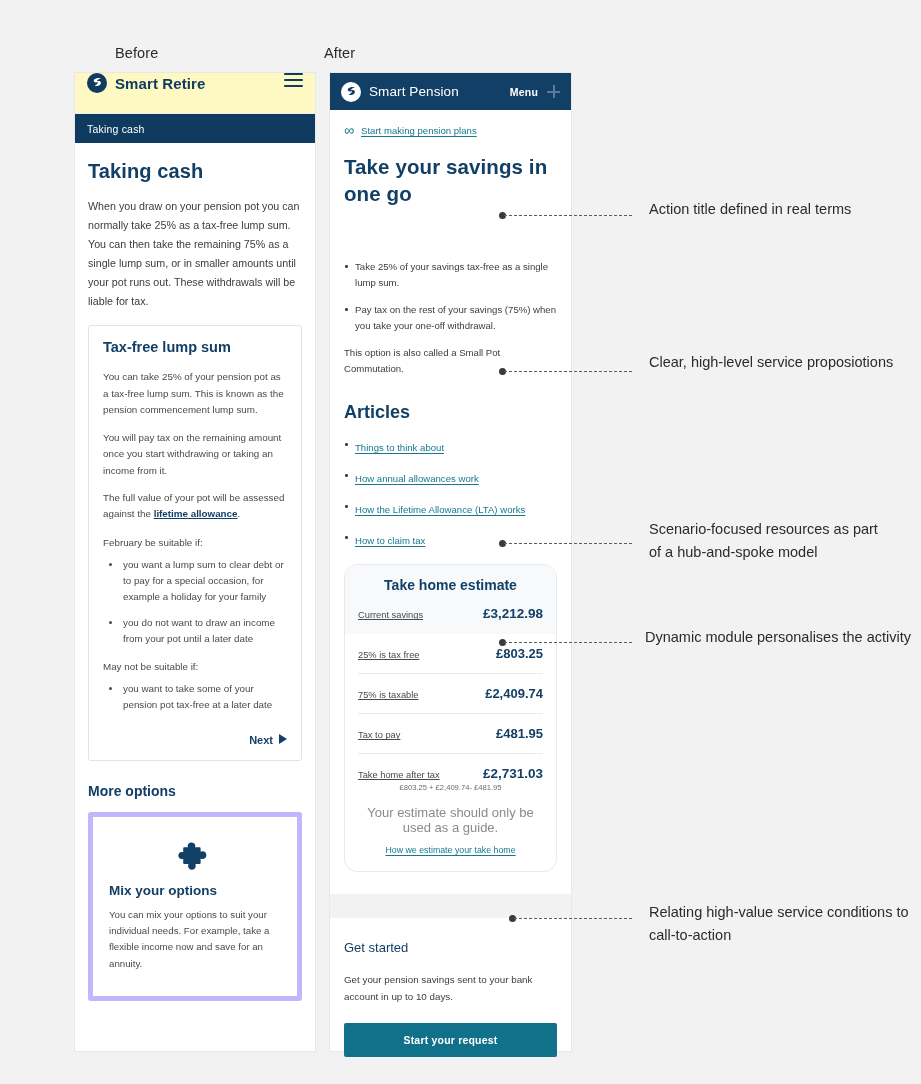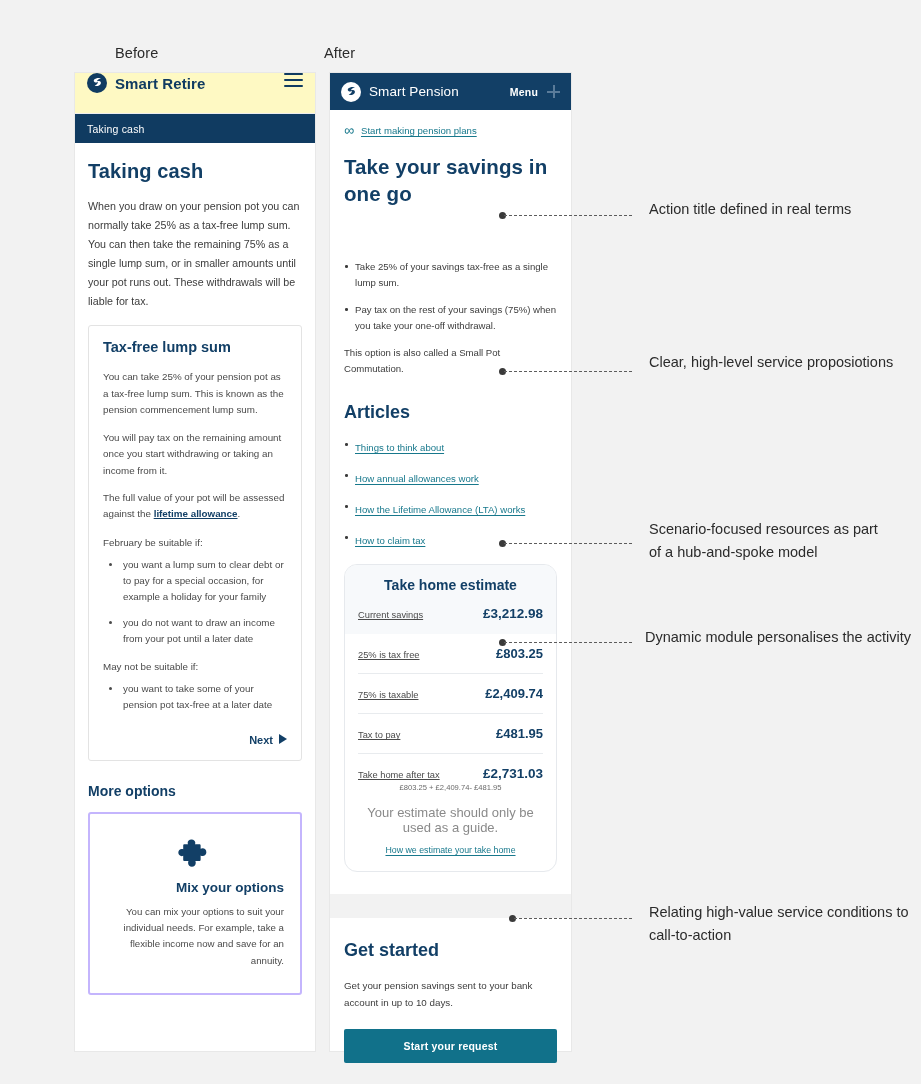--- a/index.html
+++ b/index.html
@@ -92,22 +92,22 @@
   .next-label { font-size: 11px; color: #123f66; font-weight: 600; }
   .tri-right {
     width: 0; height: 0; border-left: 8px solid #123f66;
     border-top: 5px solid transparent; border-bottom: 5px solid transparent;
   }
 
   .h2-more {
     font-size: 14px; color: #123f66; font-weight: 600; margin: 22px 0 0;
   }
   .mix-card {
-    border: 2px solid #c4b5fd; border-radius: 3px; margin-top: 13px;
-    padding: 22px 16px 24px; text-align: right; background: #fff;
+    border: 5px solid #c4b5fd; border-radius: 3px; margin-top: 13px;
+    padding: 22px 16px 24px; text-align: left; background: #fff;
   }
   .puzzle-wrap { display: flex; justify-content: center; margin-bottom: 10px; }
   .mix-title {
     font-size: 13.5px; color: #123f66; font-weight: 600; margin-bottom: 9px;
   }
   .mix-body { font-size: 9.7px; line-height: 1.68; color: #4a4a4a; }
 
   
   .appbar-after {
     height: 37px; background: #123f66; display: flex; align-items: center;
@@ -193,21 +193,21 @@
   .est-foot { padding: 13px 13px 14px; }
   .est-foot-note { font-size: 13px; color: #8a8a8a; margin-bottom: 4px; }
   .est-foot-link {
     font-size: 8.8px; color: #17788c; text-decoration: underline;
     text-underline-offset: 2px;
   }
 
   .gap-band { height: 24px; background: #f2f2f2; }
 
   .gs-h {
-    font-size: 18px; color: #123f66; font-weight: 700;
+    font-size: 13px; color: #123f66; font-weight: 400;
     margin: 22px 0 0;
   }
   .gs-p {
     font-size: 9.8px; line-height: 1.65; color: #3c3c3c; margin-top: 17px;
   }
   .cta {
     display: block; width: 100%; margin-top: 18px; border: 0;
     background: #11718a; color: #ffffff; font-size: 10.5px; font-weight: 700;
     padding: 11px 0; border-radius: 2px; cursor: pointer;
     font-family: "Liberation Sans", sans-serif; letter-spacing: .2px;

